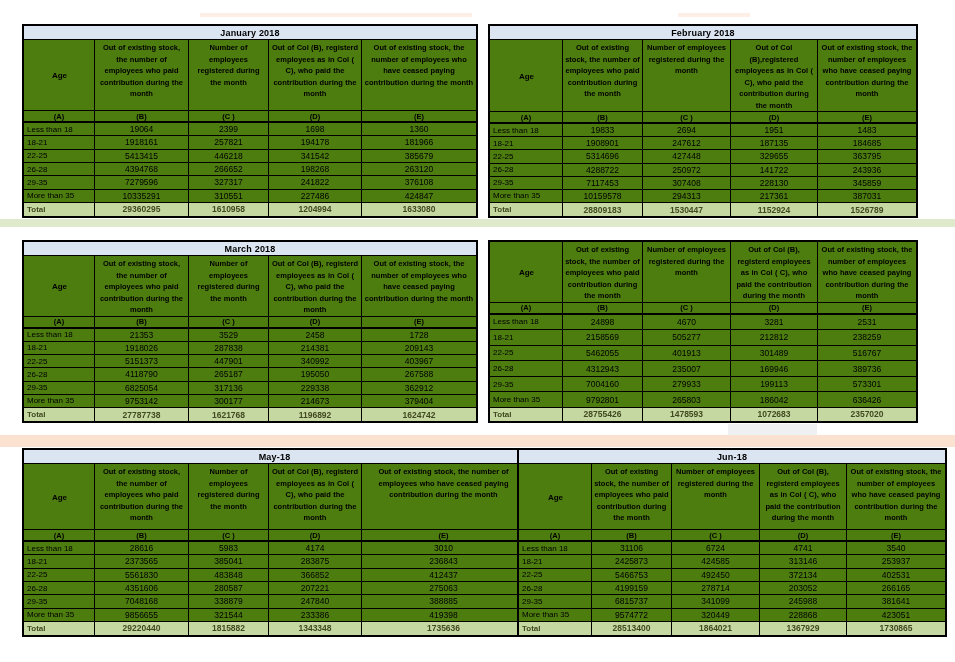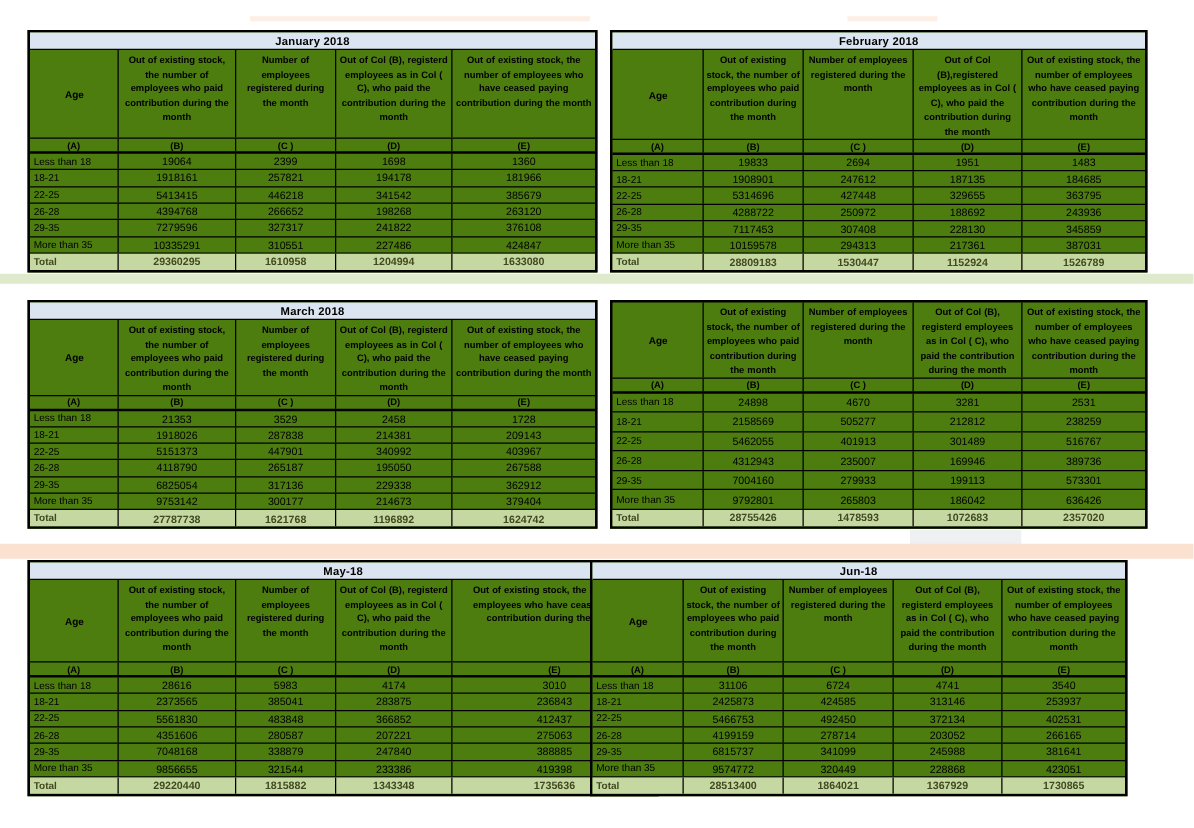--- a/index.html
+++ b/index.html
@@ -175,21 +175,21 @@
           <div class="cell rowlabel">22-25</div>
           <div class="cell">5314696</div>
           <div class="cell">427448</div>
           <div class="cell">329655</div>
           <div class="cell">363795</div>
         </div>
         <div class="grid-row data-row" style="grid-template-columns: 73px 80px 88px 87px 1fr;">
           <div class="cell rowlabel">26-28</div>
           <div class="cell">4288722</div>
           <div class="cell">250972</div>
-          <div class="cell">188692</div>
+          <div class="cell">141722</div>
           <div class="cell">243936</div>
         </div>
         <div class="grid-row data-row" style="grid-template-columns: 73px 80px 88px 87px 1fr;">
           <div class="cell rowlabel">29-35</div>
           <div class="cell">7117453</div>
           <div class="cell">307408</div>
           <div class="cell">228130</div>
           <div class="cell">345859</div>
         </div>
         <div class="grid-row data-row" style="grid-template-columns: 73px 80px 88px 87px 1fr;">
@@ -427,21 +427,21 @@
           <div class="cell">419398</div>
         </div>
         <div class="grid-row total-row" style="grid-template-columns: 71px 94px 80px 93px 1fr;">
           <div class="cell rowlabel">Total</div>
           <div class="cell">29220440</div>
           <div class="cell">1815882</div>
           <div class="cell">1343348</div>
           <div class="cell">1735636</div>
         </div>
       </div>
-      <div class="tbl" style="left: 472px; top: 448px; width: 430px; height: 189px;">
+      <div class="tbl" style="left: 517px; top: 448px; width: 430px; height: 189px;">
         <div class="tbl-title">Jun-18</div>
         <div class="grid-row hdr-row" style="grid-template-columns: 73px 80px 88px 87px 1fr; flex: 0 0 66px;">
           <div class="cell hdr-age">
             <div class="hdr-txt">Age</div>
           </div>
           <div class="cell">
             <div class="hdr-txt">Out of existing stock, the number of employees who paid contribution during the month</div>
           </div>
           <div class="cell">
             <div class="hdr-txt">Number of employees registered during the month</div>

